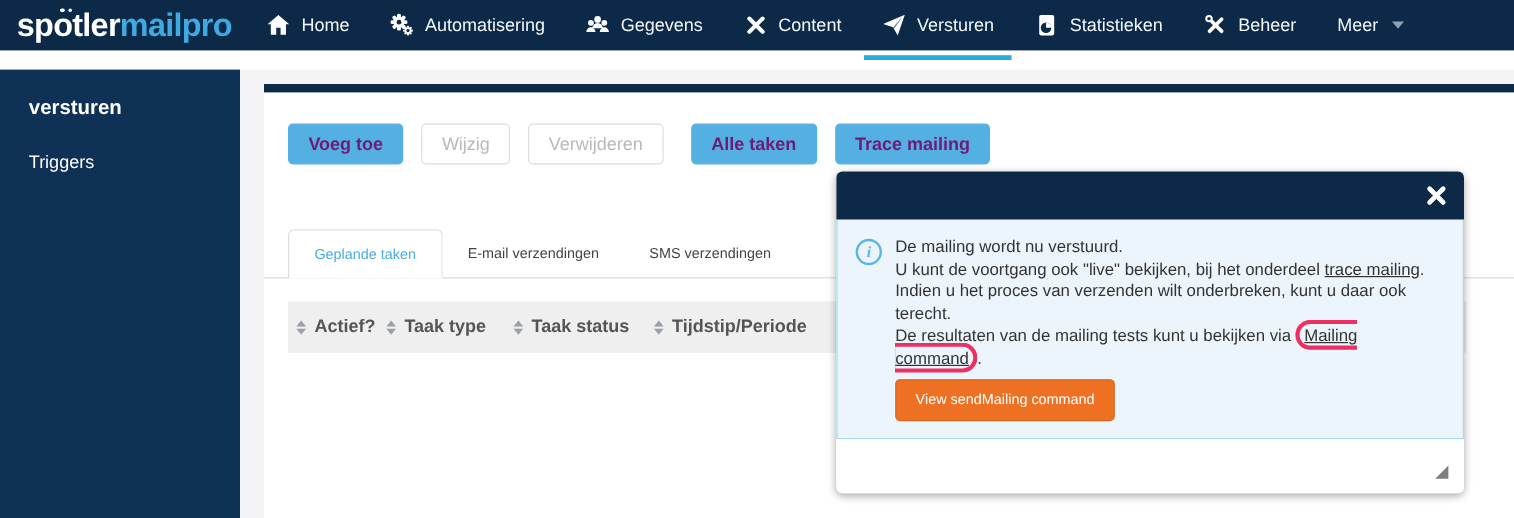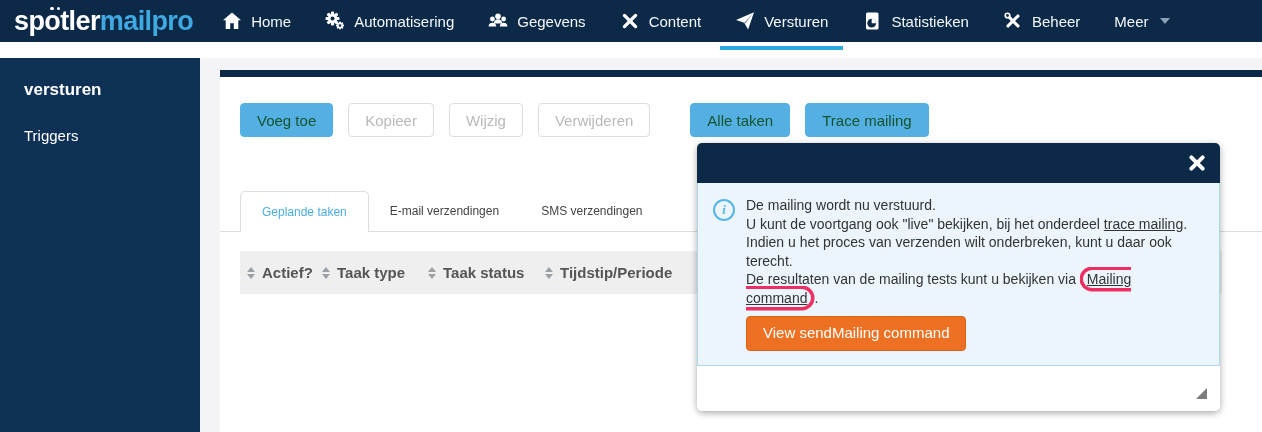--- a/index.html
+++ b/index.html
@@ -49,23 +49,23 @@
   .side-item.plain { padding:27px 0 0 24px; }
 
   
   .main { position:absolute; left:200px; top:58px; right:0; bottom:0; background:#f4f4f6; }
   .panel { position:absolute; left:20px; top:12px; right:0; bottom:0;
            background:#fff; border-top:7px solid #0c2948; }
 
   .toolbar { display:flex; margin:26px 0 0 20px; height:34px; }
   .btn { font-size:15px; border-radius:4px; padding:0 16px; margin-right:15px;
          display:flex; align-items:center; cursor:pointer; border:1px solid transparent; }
-  .btn.primary { background:#54b0e2; color:#14532d; font-weight:normal; border-color:#54b0e2; }
+  .btn.primary { background:#54b0e2; color:#701a75; font-weight:bold; border-color:#54b0e2; }
   .btn.disabled { background:#fff; color:#b9b9b9; border-color:#ddd; cursor:default; }
-  .btn.gap-left { margin-left:25px; }
+  .btn.gap-left { margin-left:8px; }
 
   .tabs { display:flex; align-items:flex-end; padding-left:20px; margin-top:49px;
           border-bottom:1px solid #ddd; height:46px; }
   .tab { font-size:12px; color:#444; padding:13px 21px; cursor:pointer; white-space:nowrap; }
   .tab.active { background:#fff; border:1px solid #ddd; border-bottom:none;
     border-radius:5px 5px 0 0; color:#4aade0; margin-bottom:-1px; }
 
   .thead { margin:19px 40px 0 20px; height:43px; background:#efefef;
            display:flex; align-items:center; font-size:15px; font-weight:bold; color:#555; }
   .th { display:flex; align-items:center; gap:7px; }
@@ -89,21 +89,21 @@
   .close-btn::after  { transform:rotate(-45deg); }
   .modal-body { background:#ebf5fb; border:1px solid #abd9ee; border-top:none;
                 padding:13px 13px 14px 15px; display:flex; gap:11px; }
   .info-ic { flex:none; width:22px; height:22px; border:2px solid #56b6e8; border-radius:50%;
              color:#56b6e8; display:flex; align-items:center; justify-content:center;
              font:italic bold 13px "Liberation Serif", serif; margin-top:3px; }
   .msg { font-size:14px; line-height:18.5px; color:#333; }
   .msg a { color:#333; text-decoration:underline; cursor:pointer; }
   .annotation { box-shadow:0 0 0 3.5px #ee2f63; border-radius:9px; padding:1px 4px; margin:0 3px; }
   .orange-btn { display:inline-block; margin-top:9px; padding:7px 16px; background:#ee7123;
-                border:1px solid #d9631a; border-radius:4px; color:#fff; font-size:15px;
+                border:1px solid #d9631a; border-radius:4px; color:#fff; font-size:12px;
                 cursor:pointer; }
   .modal-footer { height:45px; background:#fff; border-radius:0 0 5px 5px; position:relative; }
   .resize-handle { position:absolute; right:13px; bottom:12px; width:0; height:0;
     border-left:11px solid transparent; border-bottom:11px solid #7d7d7d; cursor:nwse-resize; }
 </style>
 </head>
 <body>
 
 <div class="topnav">
   <div class="logo">
@@ -217,21 +217,20 @@
   <div class="side-item plain">
     <span>Triggers</span>
   </div>
 </div>
 
 <div class="main">
   <div class="panel">
 
     <div class="toolbar">
       <div class="btn primary">Voeg toe</div>
-      <div class="btn disabled">Kopieer</div>
       <div class="btn disabled">Wijzig</div>
       <div class="btn disabled">Verwijderen</div>
       <div class="btn primary gap-left">Alle taken</div>
       <div class="btn primary">Trace mailing</div>
     </div>
 
     <div class="tabs">
       <div class="tab active">Geplande taken</div>
       <div class="tab">E-mail verzendingen</div>
       <div class="tab">SMS verzendingen</div>

